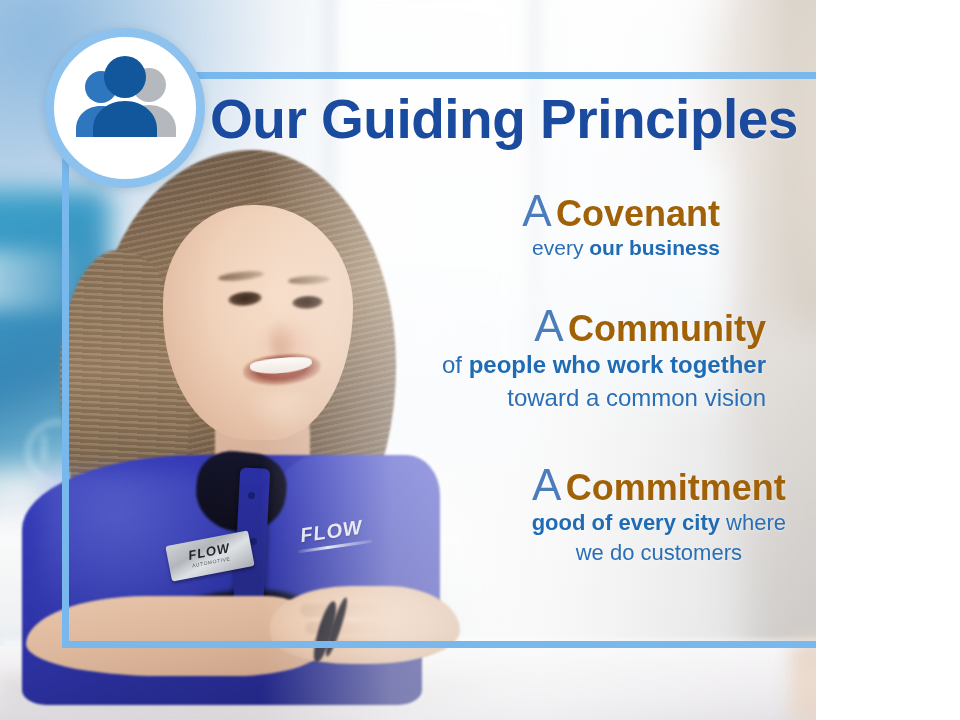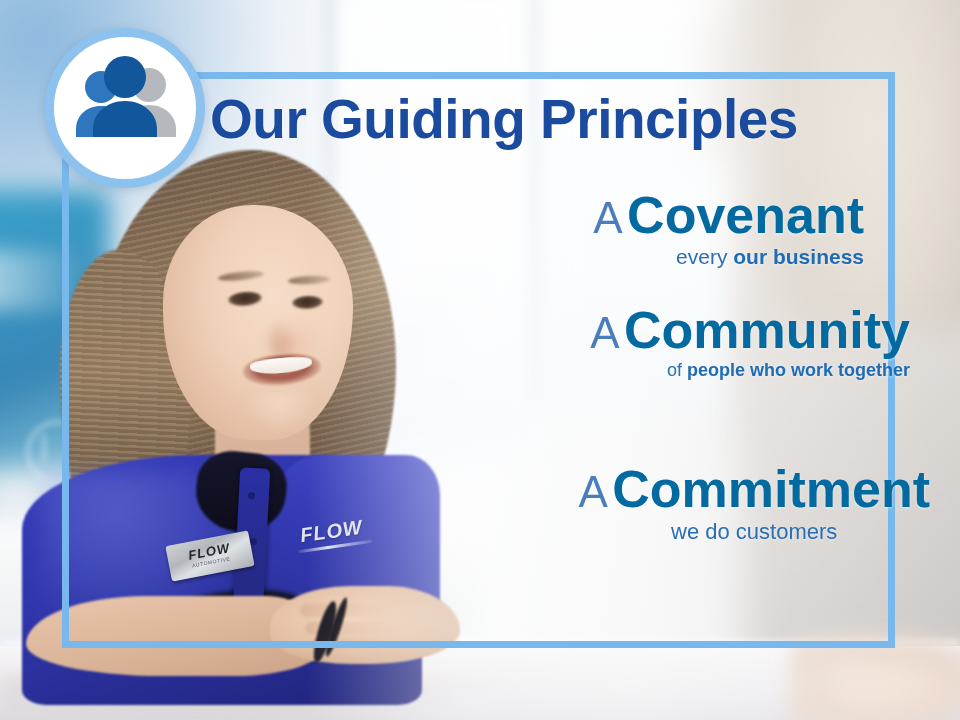--- a/index.html
+++ b/index.html
@@ -1,20 +1,20 @@
 <!DOCTYPE html>
 <html><head>
 <meta charset="utf-8">
 <style>
   html,body{margin:0;padding:0;background:#fff;}
   body{font-family:"Liberation Sans","DejaVu Sans",sans-serif;}
 
   #stage{
     position:relative;
-    width:960px;height:720px;
+    width:816px;height:720px;
     overflow:hidden;
     background:#e9eef2;
   }
 
   
   .photo{position:absolute;inset:0;overflow:hidden;}
 
   
   .bg-base{
     position:absolute;inset:0;
@@ -357,34 +357,34 @@
 
   .principle{position:absolute;text-align:right;}
   .p-title{
     line-height:1.05;white-space:nowrap;
     text-shadow:0 1px 3px rgba(255,255,255,.5);
   }
   .p-article{
     font-size:44px;font-weight:normal;color:#4b7dbd;
   }
   .p-word{
-    font-size:52px;font-weight:bold;color:#0369a1;
+    font-size:36px;font-weight:bold;color:#a16207;
   }
   .p-sub{
     font-size:22px;color:#2a6fb5;line-height:1.35;
     text-shadow:0 1px 3px rgba(255,255,255,.5);
   }
   .p-sub b{font-weight:bold;color:#1f6cb5;}
 
   #p1{right:96px;top:188px;}
   #p2{right:50px;top:303px;margin-left:11px;}
   #p3{right:30px;top:462px;text-align:center;}
 
   #p1 .p-sub{font-size:21px;}
-  #p2 .p-sub{font-size:18px;}
+  #p2 .p-sub{font-size:24px;}
   #p3 .p-sub{font-size:22px;}
 </style>
 </head>
 <body>
 
 <div id="stage">
 
   <div class="photo">
     <div class="bg-base"></div>
     <div class="win-a"></div>
@@ -491,26 +491,30 @@
 
   <div class="principle" id="p2">
     <div class="p-title">
       <span class="p-article">A</span>
       <span class="p-word">Community</span>
     </div>
     <div class="p-sub">
       <div>
         <span>of </span><b>people who work together</b>
       </div>
+      <div>toward a common vision</div>
     </div>
   </div>
 
   <div class="principle" id="p3">
     <div class="p-title">
       <span class="p-article">A</span>
       <span class="p-word">Commitment</span>
     </div>
     <div class="p-sub">
+      <div>
+        <b>good of every city</b><span> where</span>
+      </div>
       <div>we do customers</div>
     </div>
   </div>
 
 </div>
 
 </body></html>

